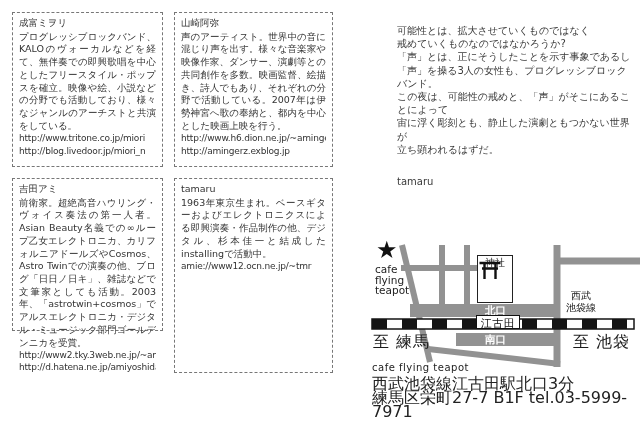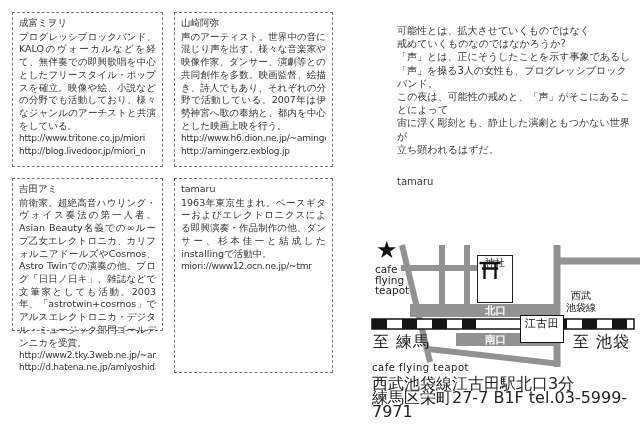--- a/index.html
+++ b/index.html
@@ -26,23 +26,23 @@
   .cafe-mini{left:7px;top:24px;font-size:10.5px;line-height:10.5px;letter-spacing:0px;color:#222;}
   .shrine-box{
     position:absolute;left:109px;top:15px;width:36px;height:48px;background:#fff;
     border:1px solid #222;box-sizing:border-box;text-align:center;
   }
   .shrine-label{font-size:10px;line-height:10px;margin-top:2px;color:#111;}
   .exit-label{font-size:10.5px;font-weight:bold;color:#ffffff;}
   .north-exit{left:117px;top:64px;}
   .south-exit{left:117px;top:93px;}
   .station-box{
-    position:absolute;left:108px;top:75px;width:44px;height:28px;background:#fff;
+    position:absolute;left:108px;top:75px;width:44px;height:14px;background:#fff;
     border:1.5px solid #111;box-sizing:border-box;text-align:center;
-    font-size:11px;line-height:15px;color:#111;letter-spacing:0.5px;margin-left:44px;
+    font-size:11px;line-height:15px;color:#111;letter-spacing:0.5px;
   }
   .line-name{left:195px;top:50px;width:36px;text-align:center;font-size:10px;line-height:12px;white-space:nowrap;color:#1a1a1a;}
   .to-label{font-size:16px;color:#1a1a1a;letter-spacing:1px;}
   .to-left{left:5px;top:92px;}
   .to-right{left:205px;top:92px;text-align:center;}
   
   .address{position:absolute;left:372px;top:359px;color:#222;}
   .address-name{font-size:10px;line-height:18px;letter-spacing:0.5px;}
   .address-line{font-size:16px;line-height:14px;}
 </style>
@@ -67,22 +67,22 @@
 
   <div class="bio-box" style="left:12px;top:178px;width:151px;height:153px">
     <div class="bio-name">吉田アミ</div>
     <div class="bio-body">前衛家。超絶高音ハウリング・ヴォイス奏法の第一人者。Asian Beauty名義での∞ループ乙女エレクトロニカ、カリフォルニアドールズやCosmos、Astro Twinでの演奏の他、ブログ「日日ノ日キ」、雑誌などで文筆家としても活動。2003年、「astrotwin+cosmos」でアルスエレクトロニカ・デジタル・ミュージック部門ゴールデンニカを受賞。</div>
     <div class="bio-url">http://www2.tky.3web.ne.jp/~amie</div>
     <div class="bio-url">http://d.hatena.ne.jp/amiyoshida</div>
   </div>
 
   <div class="bio-box" style="left:174px;top:178px;width:159px;height:195px">
     <div class="bio-name">tamaru</div>
-    <div class="bio-body">1963年東京生まれ。ベースギターおよびエレクトロニクスによる即興演奏・作品制作の他、ダンサー、杉本佳一と結成したinstallingで活動中。</div>
-    <div class="bio-url">miori://www12.ocn.ne.jp/~tmr</div>
+    <div class="bio-body">1963年東京生まれ。ベースギターおよびエレクトロニクスによる即興演奏・作品制作の他、デジタル、杉本佳一と結成したinstallingで活動中。</div>
+    <div class="bio-url">amie://www12.ocn.ne.jp/~tmr</div>
   </div>
 
   <div class="intro">
     <div>可能性とは、拡大させていくものではなく</div>
     <div>戒めていくものなのではなかろうか?</div>
     <div>「声」とは、正にそうしたことを示す事象であるし</div>
     <div>「声」を操る3人の女性も、プログレッシブロックバンド。</div>
     <div>この夜は、可能性の戒めと、「声」がそこにあることによって</div>
     <div>宙に浮く彫刻とも、静止した演劇ともつかない世界が</div>
     <div>立ち顕われるはずだ。</div>

